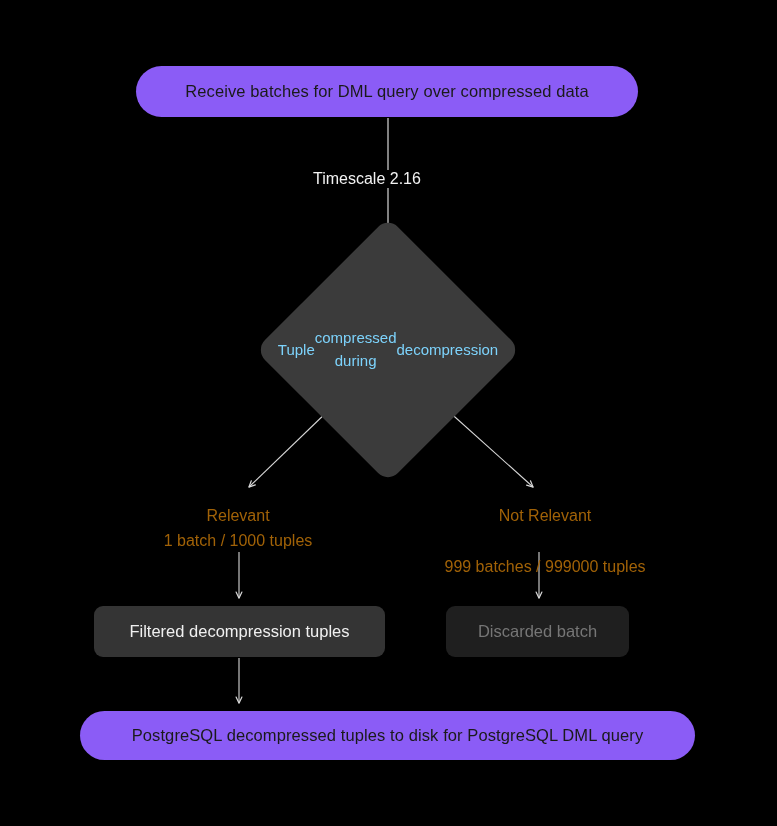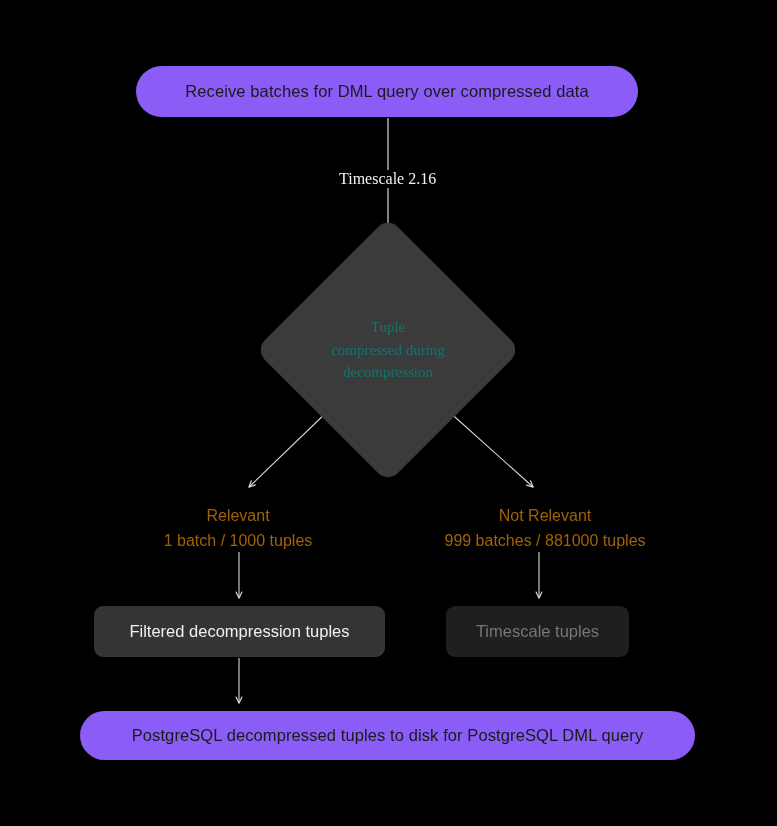--- a/index.html
+++ b/index.html
@@ -75,28 +75,27 @@
     border-radius: 14px;
     transform: rotate(45deg);
   }
   #node-decision .diamond-label {
     position: absolute;
     left: 0;
     top: 0;
     width: 188px;
     height: 188px;
     display: flex;
-    flex-direction: column;
+    flex-direction: row;
     align-items: center;
     justify-content: center;
-    color: #0f766e;
+    color: #7dd3fc;
     font-size: 15px;
     line-height: 1.52;
     text-align: center;
-    font-family: Liberation Serif, serif;
   }
 
   
   .box {
     position: absolute;
     box-sizing: border-box;
     display: flex;
     align-items: center;
     justify-content: center;
     border-radius: 9px;
@@ -125,23 +124,22 @@
   .edge-label {
     position: absolute;
     color: #f2f2f2;
     font-size: 16px;
     white-space: nowrap;
     z-index: 2;
     background: #000000;
     padding: 0 5px;
   }
   #label-version {
-    left: 334px;
+    left: 308px;
     top: 170px;
-    font-family: Liberation Serif, serif;
   }
   .branch-label {
     position: absolute;
     display: flex;
     flex-direction: column;
     align-items: center;
     color: #a16207;
     font-size: 16px;
     line-height: 1.58;
     white-space: nowrap;
@@ -149,20 +147,21 @@
   }
   #label-relevant {
     left: 238px;
     top: 503px;
     transform: translateX(-50%);
   }
   #label-not-relevant {
     left: 545px;
     top: 503px;
     transform: translateX(-50%);
+    gap: 26px;
   }
   .branch-label .bl-line {
     display: block;
   }
 </style>
 </head>
 <body>
 
 <div id="canvas">
 
@@ -203,28 +202,28 @@
     </div>
   </div>
 
   <div class="branch-label" id="label-relevant">
     <span class="bl-line">Relevant</span>
     <span class="bl-line">1 batch / 1000 tuples</span>
   </div>
 
   <div class="branch-label" id="label-not-relevant">
     <span class="bl-line">Not Relevant</span>
-    <span class="bl-line">999 batches / 881000 tuples</span>
+    <span class="bl-line">999 batches / 999000 tuples</span>
   </div>
 
   <div class="box" id="node-filtered">
     <span>Filtered decompression tuples</span>
   </div>
 
   <div class="box" id="node-discarded">
-    <span>Timescale tuples</span>
+    <span>Discarded batch</span>
   </div>
 
   <div class="pill" id="node-end">
     <span>PostgreSQL decompressed tuples to disk for PostgreSQL DML query</span>
   </div>
 
 </div>
 
 </body></html>

